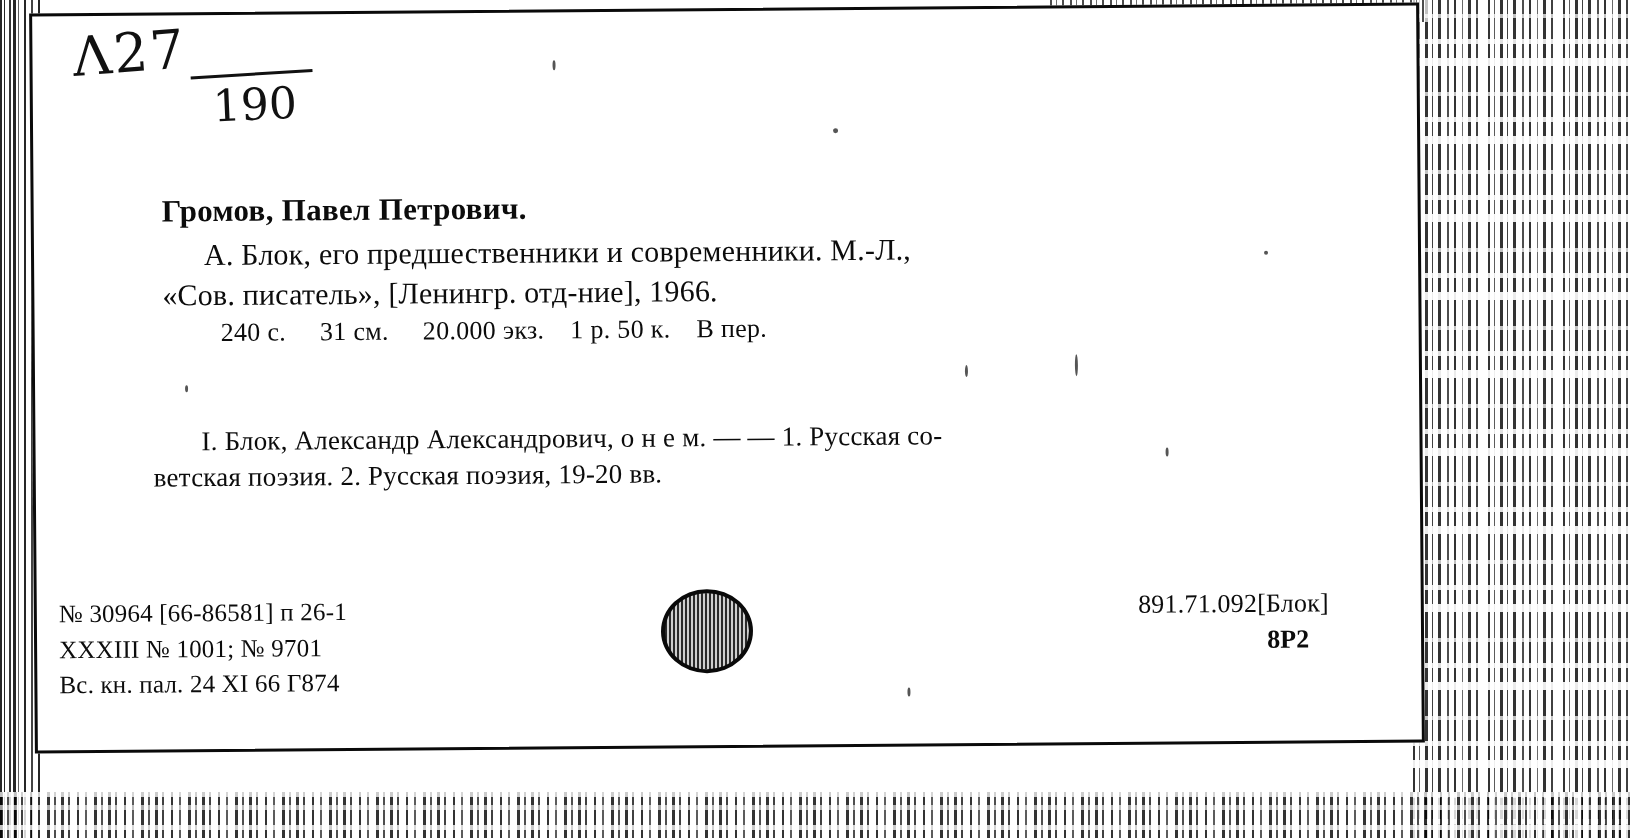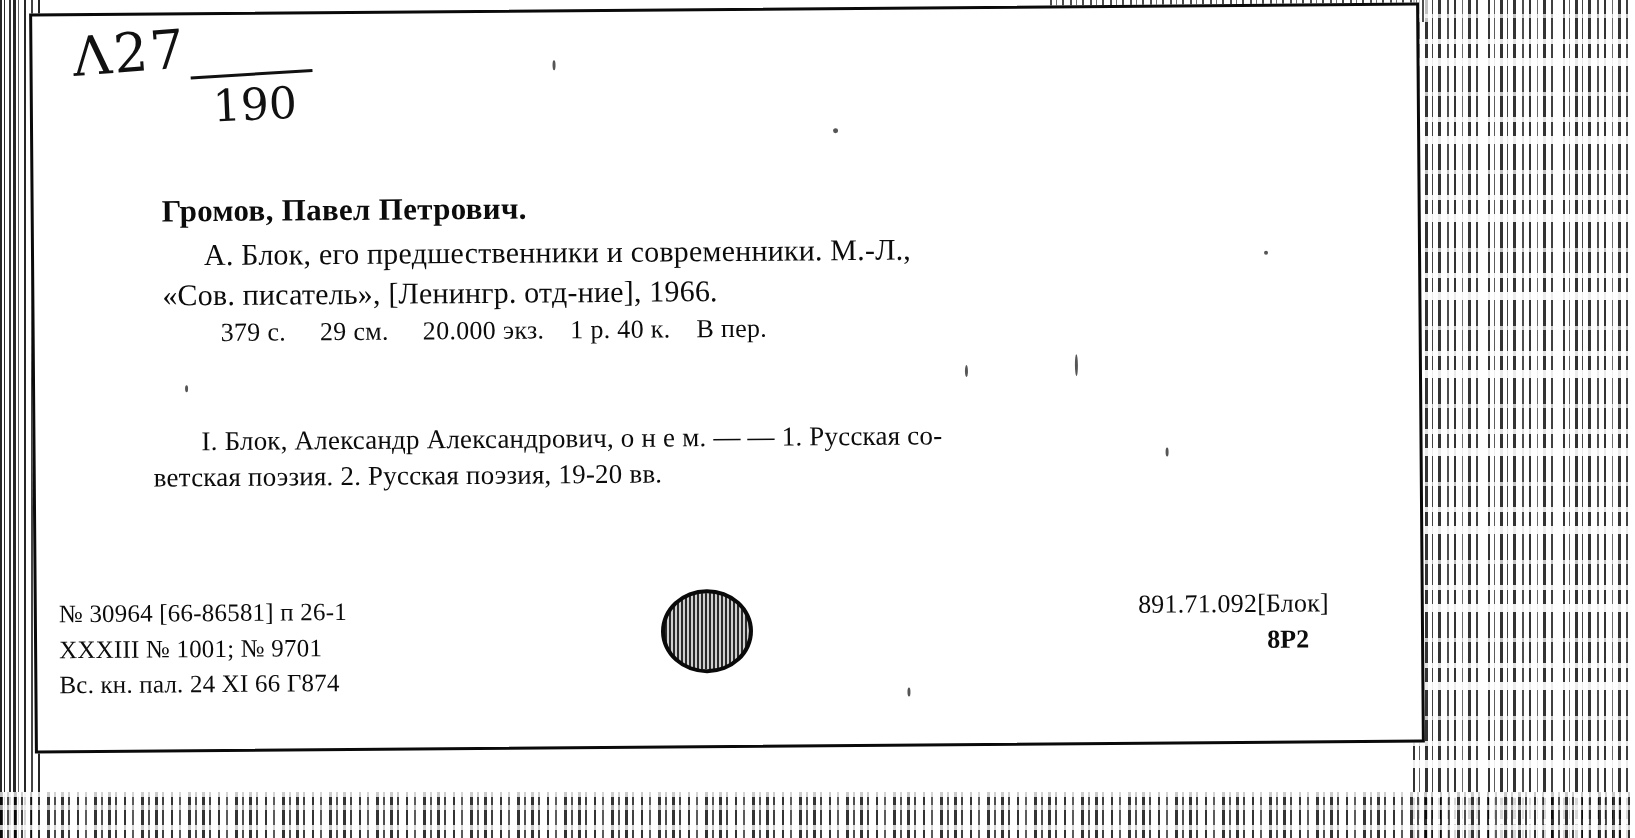--- a/index.html
+++ b/index.html
@@ -249,21 +249,21 @@
         <span class="hw-top">Λ27</span>
         <span class="hw-rule"></span>
         <span class="hw-bottom">190</span>
       </div>
 
       <div class="bib">
         <div class="author">Громов, Павел Петрович.</div>
         <div class="title-line indent">А. Блок, его предшественники и современники.   М.-Л.,</div>
         <div class="title-line">«Сов. писатель», [Ленингр. отд-ние], 1966.</div>
         <div class="phys">
-          <span>379 с.</span><span class="sp2"></span><span>29 см.</span><span class="sp2"></span><span>20.000 экз.</span><span class="sp"></span><span>1 р. 40 к.</span><span class="sp"></span><span>В пер.</span>
+          <span>240 с.</span><span class="sp2"></span><span>31 см.</span><span class="sp2"></span><span>20.000 экз.</span><span class="sp"></span><span>1 р. 50 к.</span><span class="sp"></span><span>В пер.</span>
         </div>
       </div>
 
       <div class="tracings">
         <div class="l1">I. Блок, Александр Александрович, о н е м. — — 1. Русская со-</div>
         <div>ветская поэзия. 2. Русская поэзия, 19-20 вв.</div>
       </div>
 
       <div class="footer-left">
         <div>№ 30964 [66-86581] п  26-1</div>

